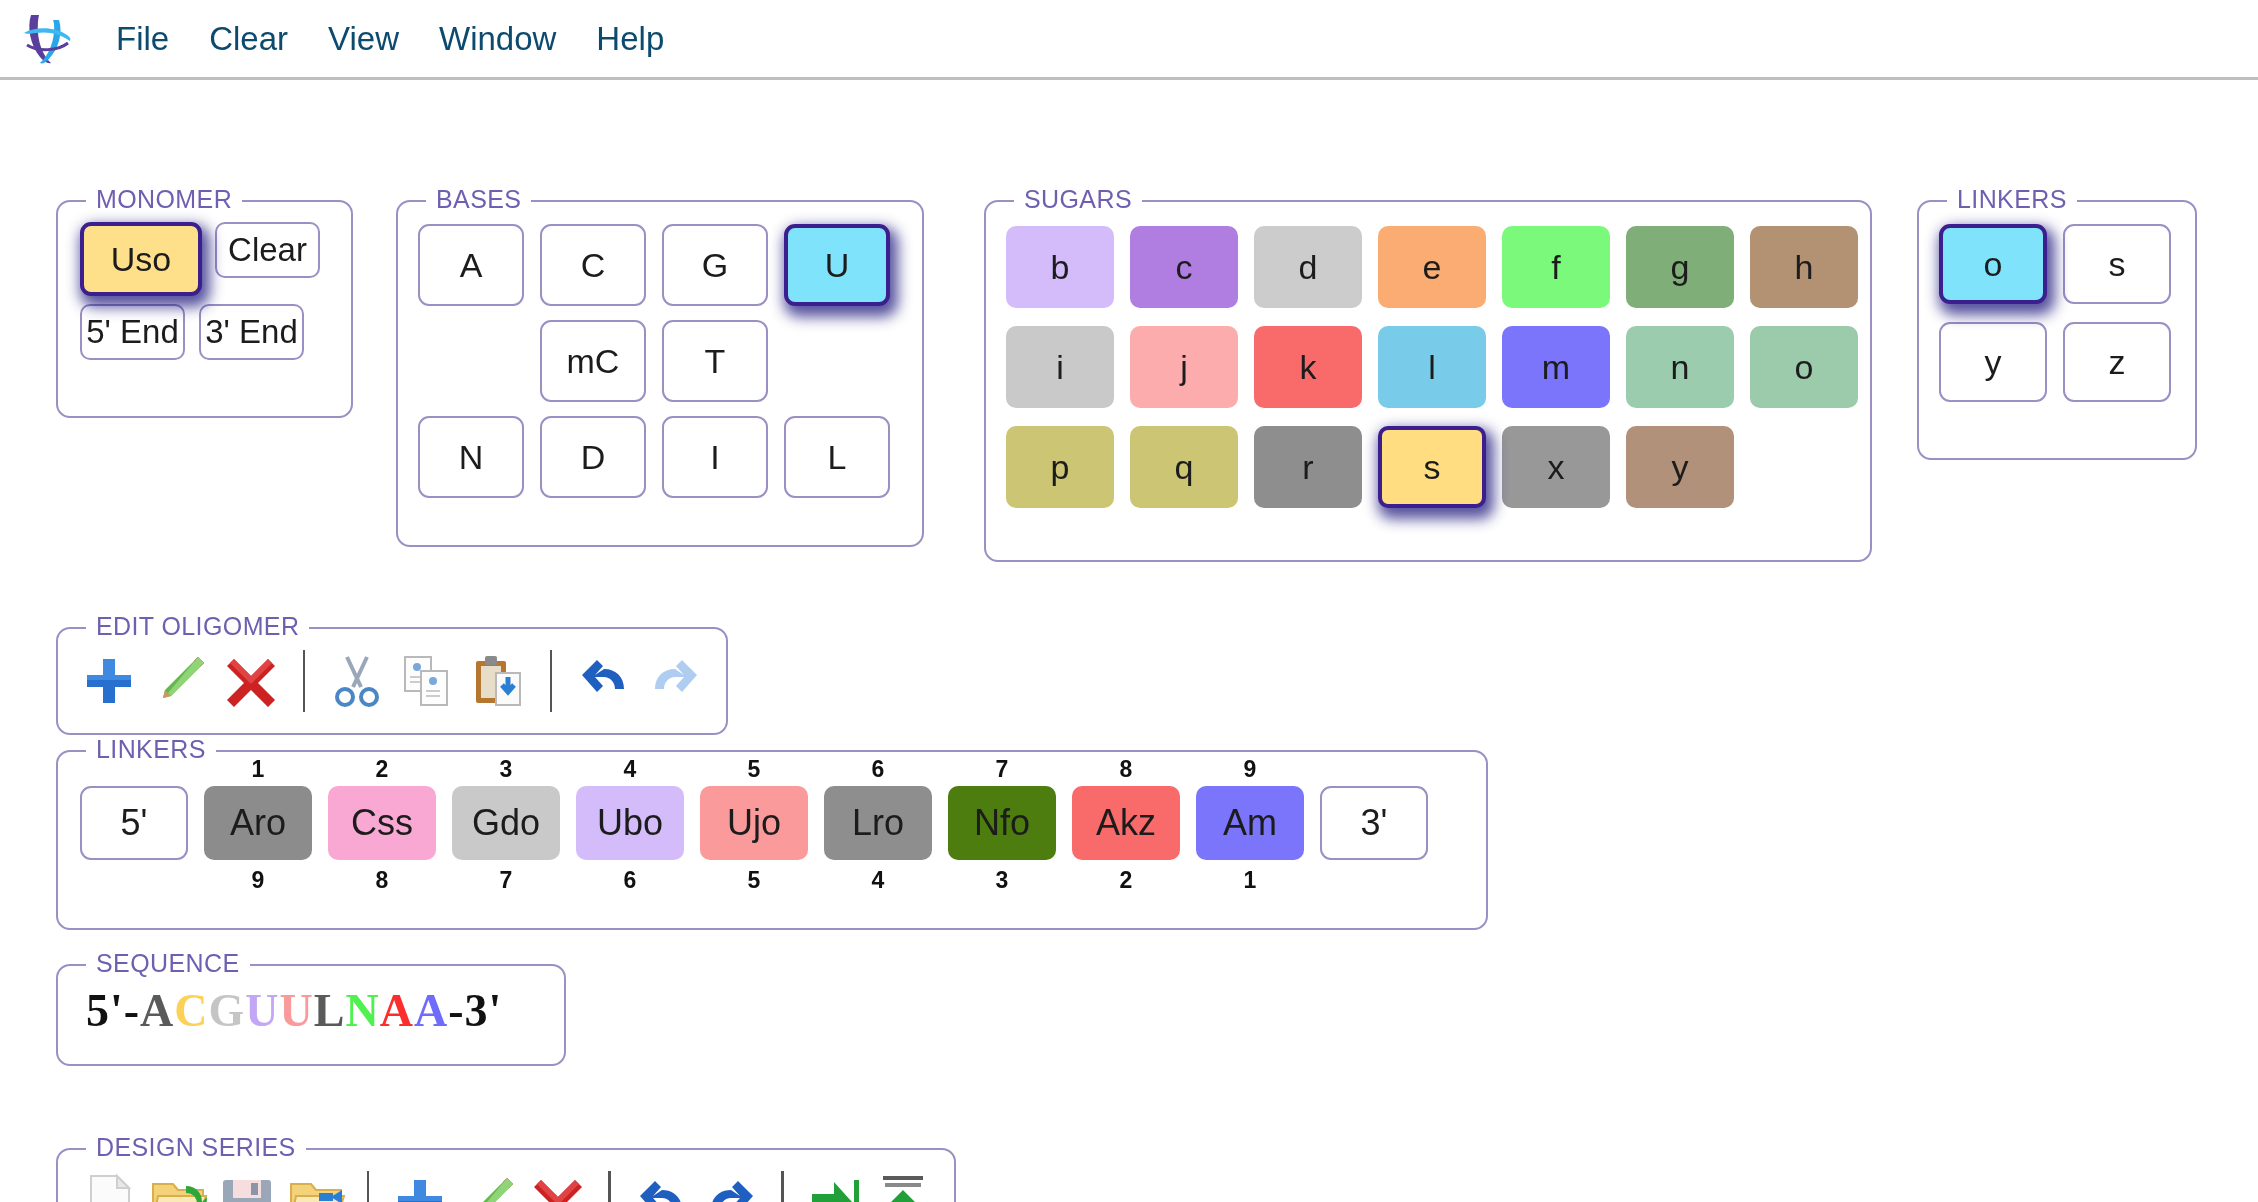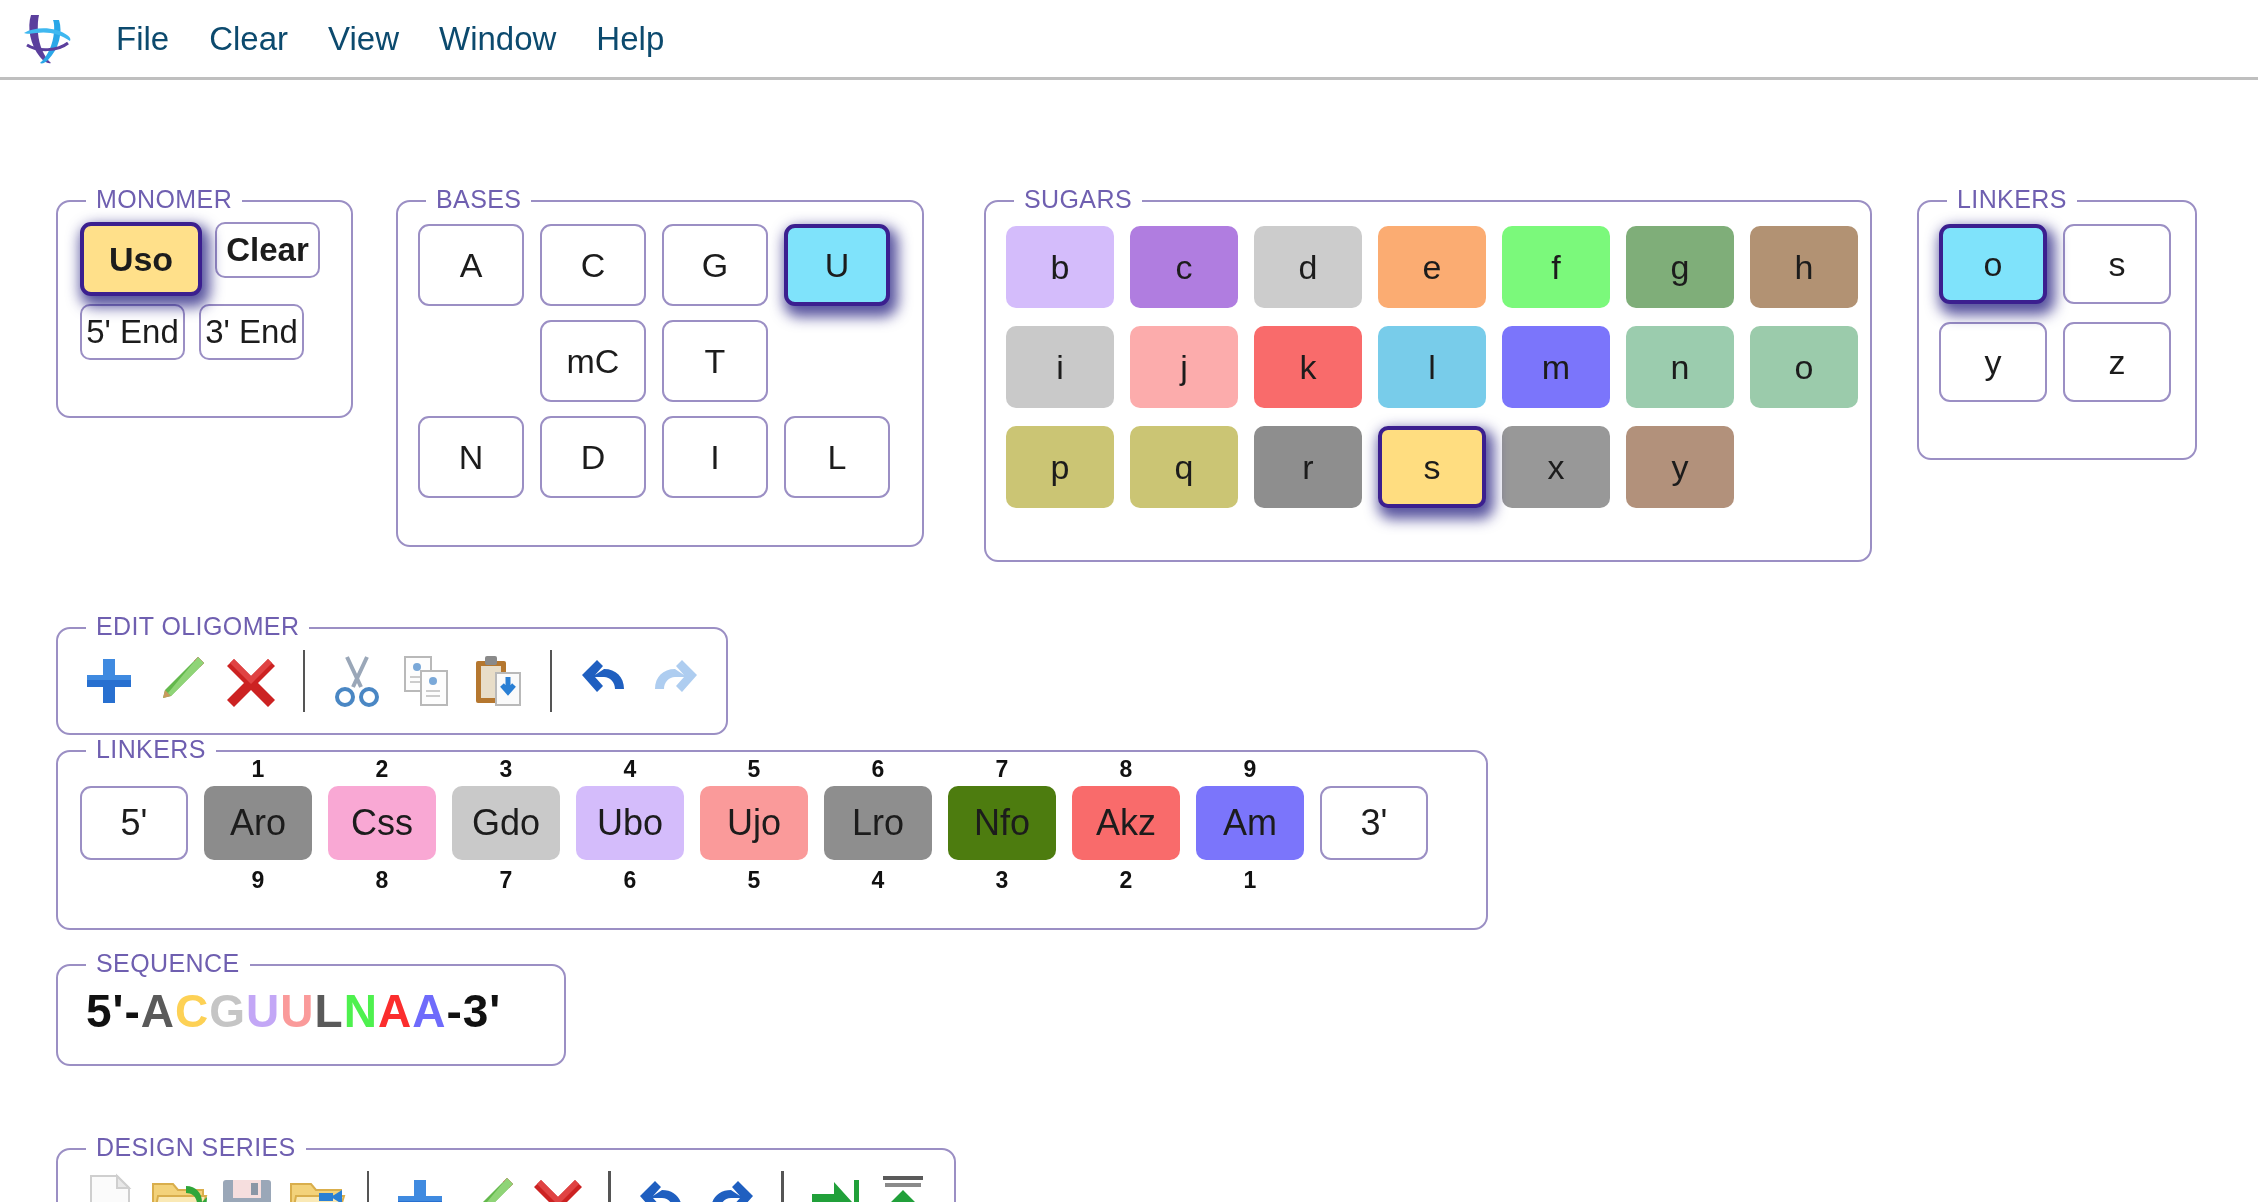--- a/index.html
+++ b/index.html
@@ -70,21 +70,21 @@
   .key.selected {
     border: 4px solid #3b1f8f;
     box-shadow: 4px 7px 14px 4px rgba(22,16,120,0.72);
     z-index: 5;
   }
   .key.colored { border: none; border-radius: 10px; }
   .key.colored.selected { border: 4px solid #3b1f8f; border-radius: 10px; }
 
   
   #monomer { left: 56px; top: 120px; width: 297px; height: 218px; }
-  #monomer .row1 { display: flex; align-items: flex-start; gap: 13px; font-weight: bold; }
+  #monomer .row1 { display: flex; align-items: flex-start; gap: 13px; }
   #monomer .row2 { display: flex; align-items: flex-start; gap: 14px; margin-top: 8px; }
   .k-uso { width: 122px; height: 74px; background: #ffe08a; }
   .k-clear { width: 105px; height: 56px; }
   .k-end { width: 105px; height: 56px; }
 
   
   #bases { left: 396px; top: 120px; width: 528px; height: 347px; }
   .basegrid {
     display: grid;
     grid-template-columns: repeat(4, 106px);
@@ -143,21 +143,21 @@
   .oligcell .key.terminal { background: #fff; border: 2.5px solid #9b8fc4; }
   .oligcell .key.unit { border: none; border-radius: 10px; }
 
   
   #sequence { left: 56px; top: 884px; width: 510px; height: 102px; }
   .seqtext {
     padding: 18px 28px;
     font-size: 46px;
     font-weight: bold;
     letter-spacing: 1px;
-    font-family: Liberation Sans, sans-serif;
+    font-family: Liberation Serif, serif;
     white-space: nowrap;
   }
 
   
   #designseries { left: 56px; top: 1068px; width: 900px; height: 108px; }
 
   svg { display: block; }
 </style>
 </head>
 <body>

